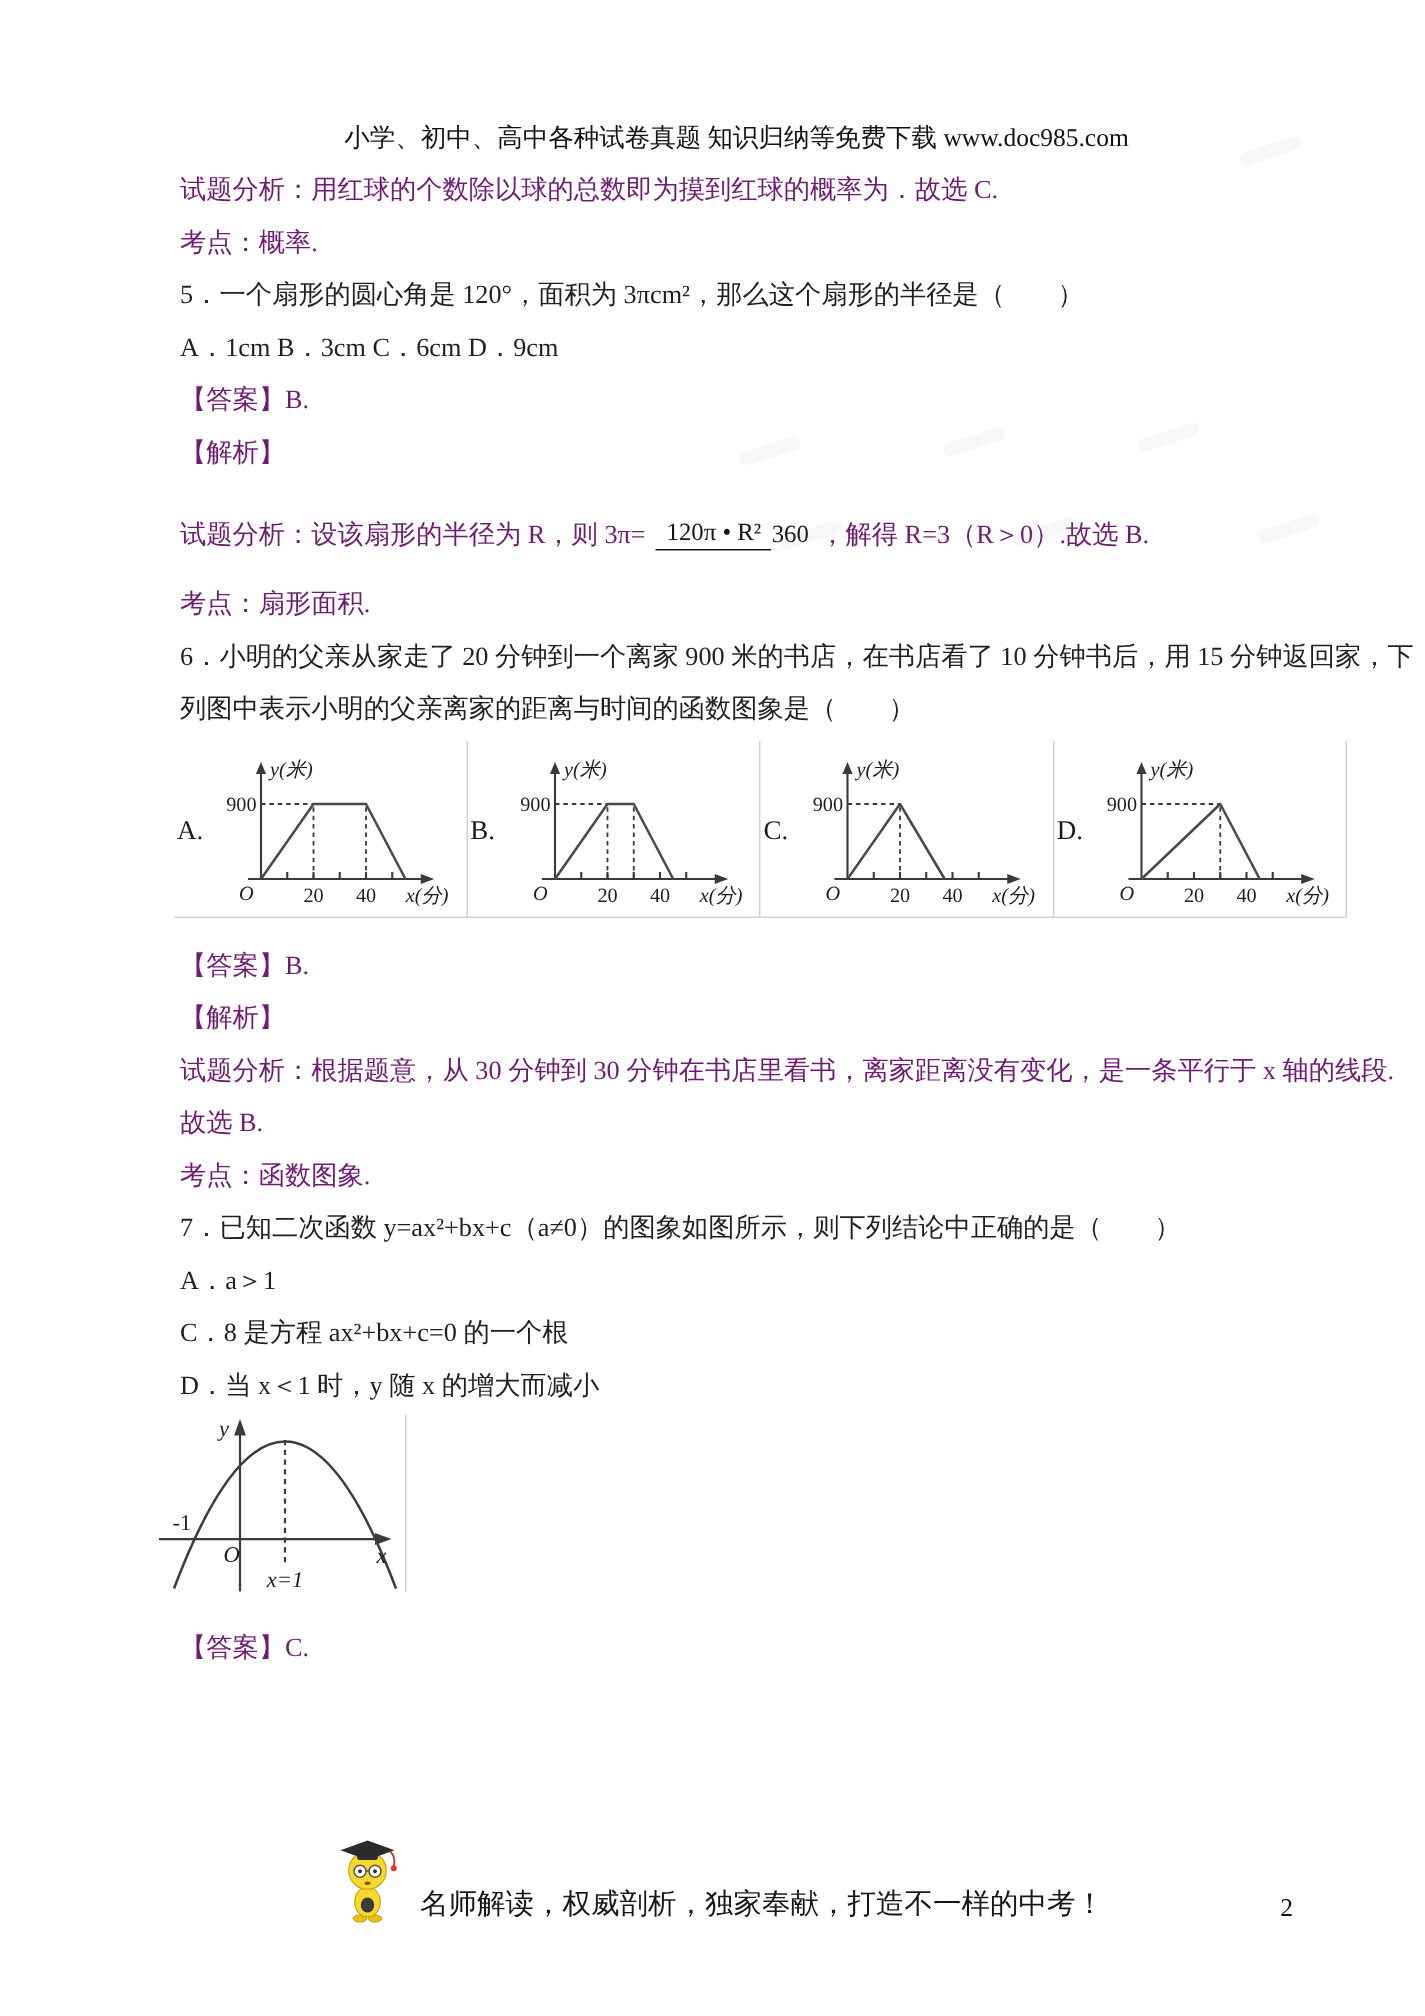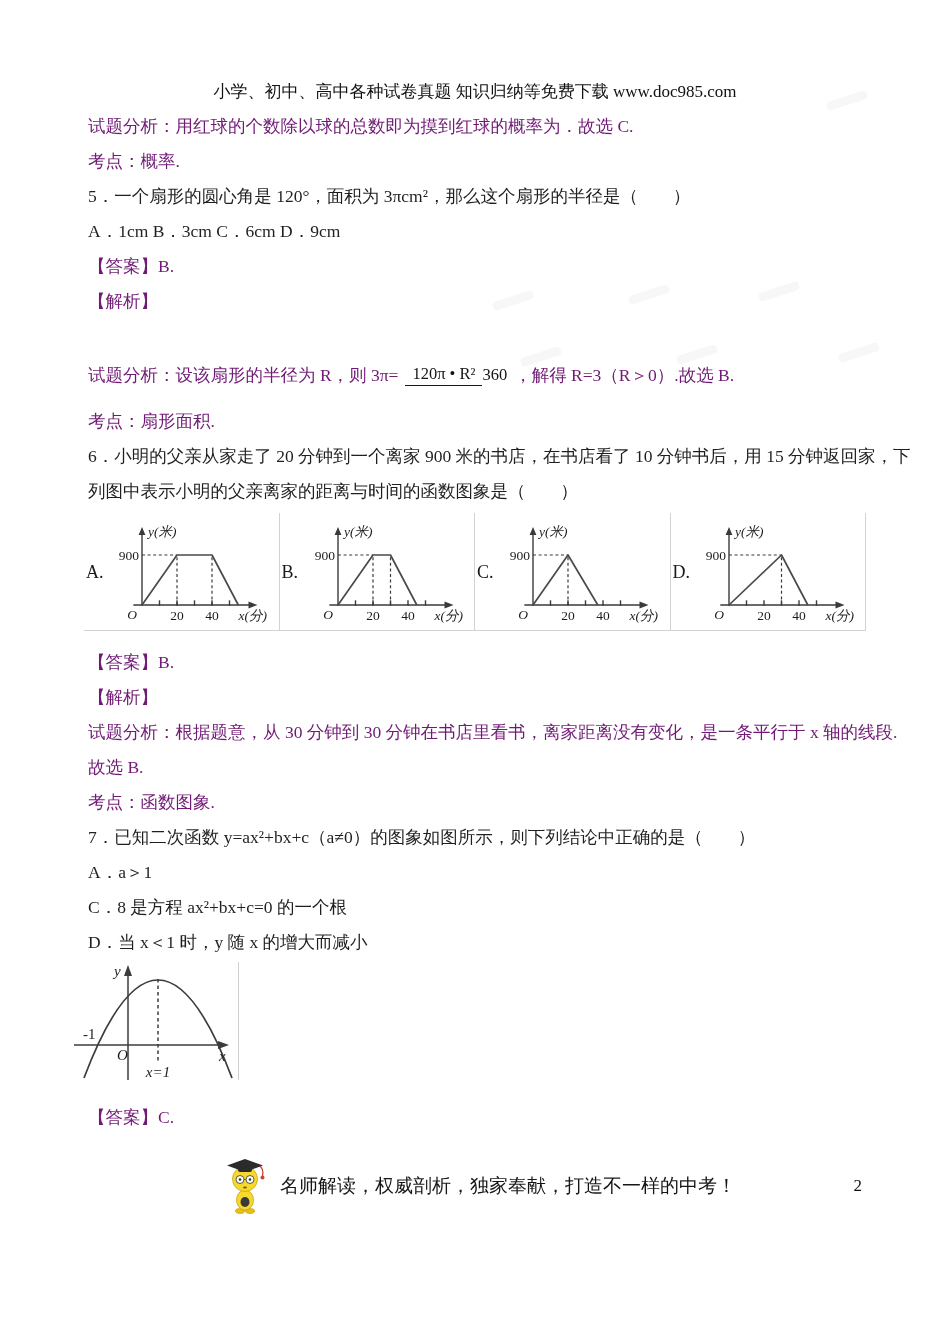--- a/index.html
+++ b/index.html
@@ -1,23 +1,23 @@
 <!DOCTYPE html>
 <html><head>
 <meta charset="utf-8">
 <style>
   *{margin:0;padding:0;box-sizing:border-box}
   html,body{width:950px;height:1344px;background:#ffffff;overflow:hidden}
   body{font-family:"Liberation Serif","DejaVu Serif",serif;color:#1f1f1f;position:relative}
-  .page{position:absolute;inset:0;padding:74px 88px 0 88px}
+  .page{position:absolute;inset:0;padding:74px 88px 0 120px}
   .hdr{text-align:center;font-size:17px;height:35px;line-height:35px;color:#111}
   .line{font-size:17.5px;height:35px;line-height:35px;white-space:nowrap}
   .red{color:#701a75}
   
-  .formula-line{display:flex;align-items:center;height:58px;margin-top:27px;font-size:17.5px;white-space:nowrap}
+  .formula-line{display:flex;align-items:center;height:58px;margin-top:8px;font-size:17.5px;white-space:nowrap}
   .frac{display:inline-flex;align-items:center;margin:0 7px;color:#151515;font-size:16.5px;line-height:1.25}
   .frac .num{border-bottom:1.6px solid #151515;padding:0 7px 1px}
   .frac .den{padding-top:1px}
   
   .graph-row{display:flex;margin:4px 0 0 -4px;width:782px;height:118px}
   .graph-cell{flex:1;display:flex;align-items:center;border-right:1px solid #d2d2d2;border-bottom:1px solid #d2d2d2;padding:4px 0 2px 2px}
   .opt-letter{width:30px;font-size:18px;color:#1a1a1a}
   .mini-chart{width:152px;height:100px;flex:0 0 auto}
   .mt14{margin-top:14px}
   
@@ -30,21 +30,21 @@
   
   .fig-wrap{position:relative;height:132px;margin-left:-20px;width:300px}
   .fig-wrap svg{width:180px;height:132px}
   .vsep{position:absolute;left:170px;top:2px;height:118px;width:0;border-left:1px solid #cfcfcf}
   .ax2{stroke:#3c3c3c;stroke-width:1.5}
   .ah2{fill:#3c3c3c}
   .pb{fill:none;stroke:#3c3c3c;stroke-width:1.7}
   .dash2{stroke:#3c3c3c;stroke-width:1.5;stroke-dasharray:3.5 3;fill:none}
   .lb2{font-family:"Liberation Serif","DejaVu Serif",serif;font-size:15px;fill:#1d1d1d}
   
-  .footer{position:absolute;left:88px;right:88px;top:1158px;display:flex;align-items:center}
+  .footer{position:absolute;left:88px;right:88px;top:1226px;display:flex;align-items:flex-end}
   .mascot{width:46px;height:56px;margin-left:134px;flex:0 0 auto}
   .slogan{font-size:19px;color:#161616;margin-left:12px;white-space:nowrap}
   .pageno{margin-left:auto;font-size:17px;color:#111}
   
   .wm{position:absolute;width:42px;height:9px;border-radius:4px;background:#8a8a8a;opacity:.07;transform:rotate(-18deg)}
 </style>
 </head>
 <body>
 
 <div class="page">

